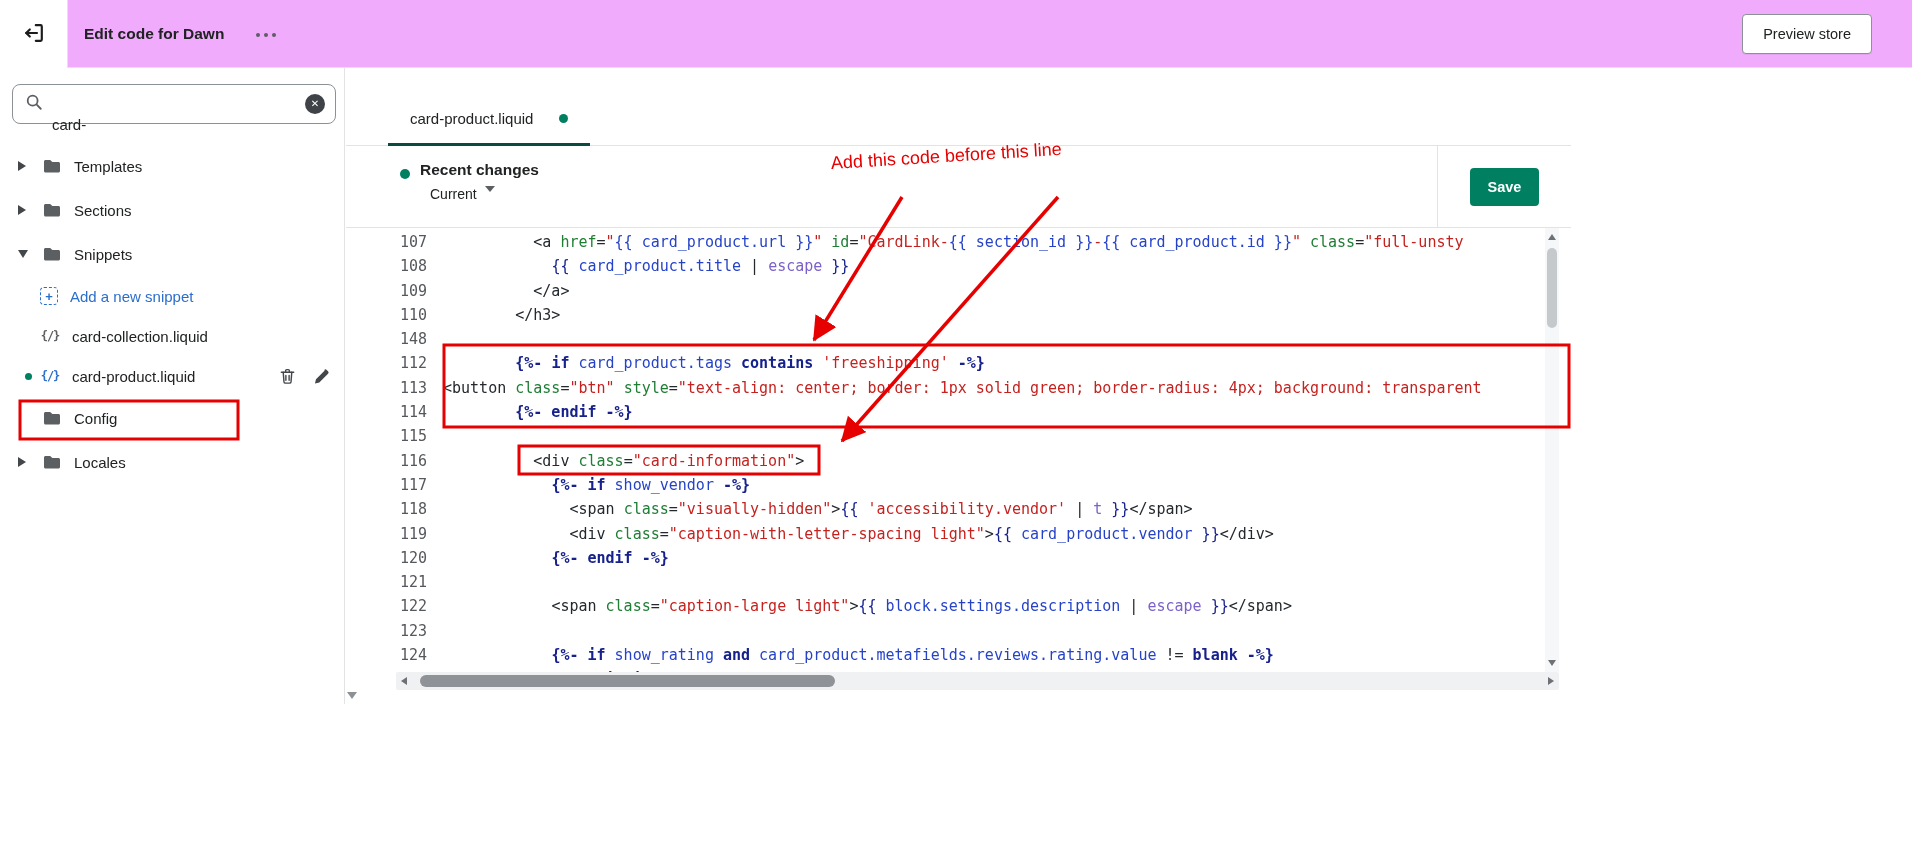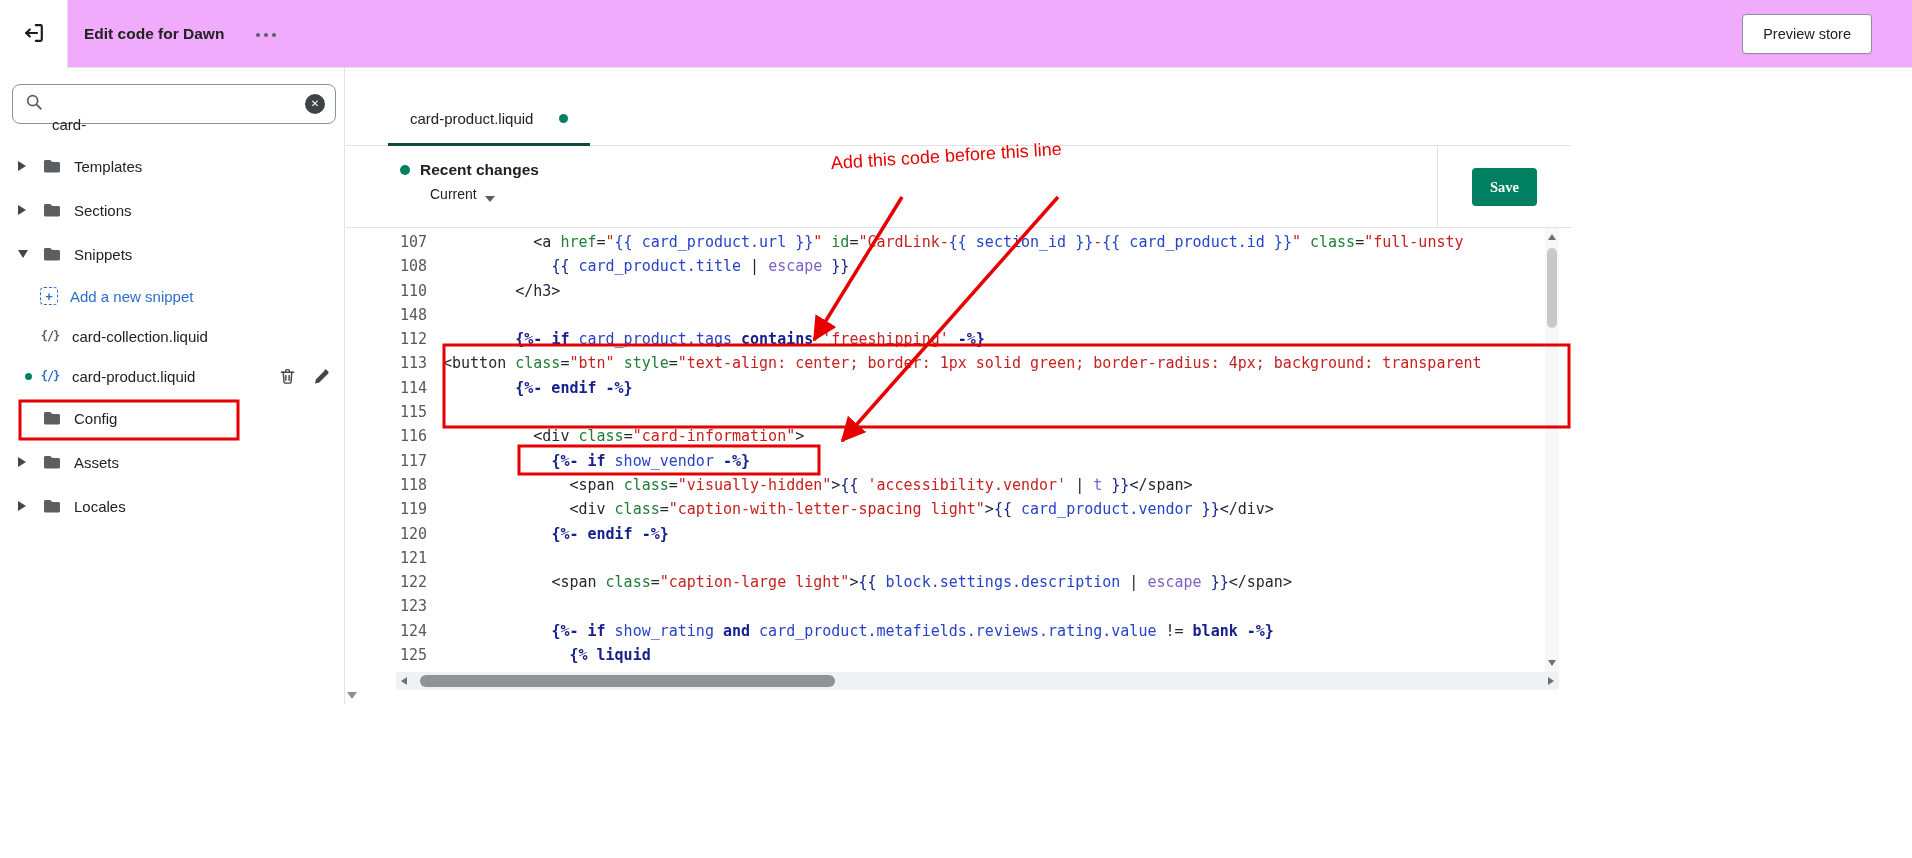--- a/index.html
+++ b/index.html
@@ -61,28 +61,28 @@
 
   
   .main{position:absolute;left:346px;top:68px;width:1225px;height:622px;background:#fff;}
   .tabbar{position:absolute;top:0;left:0;right:0;height:78px;border-bottom:1px solid var(--border);
     display:flex;align-items:flex-end;padding-left:42px;}
   .tab{position:relative;display:flex;align-items:center;gap:26px;padding:0 22px 16px 22px;margin-bottom:-1px;
     border-bottom:3px solid var(--tab-underline);font-size:15px;color:var(--text);cursor:pointer;}
   .tab-dot{width:9px;height:9px;border-radius:50%;background:var(--accent-green);}
   .toolbar{position:absolute;top:78px;left:0;right:0;height:82px;border-bottom:1px solid var(--border);}
   .rc{position:absolute;left:54px;top:15px;}
-  .rc-row1{display:flex;align-items:center;gap:10px;font-size:15.5px;font-weight:700;color:var(--text);}
+  .rc-row1{display:flex;align-items:flex-end;gap:10px;font-size:15.5px;font-weight:700;color:var(--text);}
   .rc-dot{width:10px;height:10px;border-radius:50%;background:var(--accent-green);flex:none;}
-  .rc-row2{margin:7px 0 0 30px;display:flex;align-items:flex-end;gap:8px;font-size:14px;color:var(--text);cursor:pointer;}
+  .rc-row2{margin:7px 0 0 30px;display:flex;align-items:flex-start;gap:8px;font-size:14px;color:var(--text);cursor:pointer;}
   .dd-caret{width:0;height:0;border-top:6px solid var(--text-subdued);border-left:5px solid transparent;border-right:5px solid transparent;}
   .toolbar-right{position:absolute;right:0;top:0;width:134px;height:82px;border-left:1px solid var(--border);
     display:flex;align-items:center;justify-content:center;}
   .save-btn{height:38px;padding:0 18px;background:var(--accent-green);color:#fff;border:none;border-radius:4px;
-    font-family:Liberation Serif, serif;font-size:14.5px;font-weight:600;cursor:pointer;}
+    font-family:Liberation Sans, sans-serif;font-size:14.5px;font-weight:600;cursor:pointer;}
 
   
   .code-area{position:absolute;top:160px;left:0;right:0;bottom:18px;cursor:text;}
   .code-lines{position:absolute;top:0;left:0;right:26px;bottom:0;overflow:hidden;padding-top:2px;
     font-family:"DejaVu Sans Mono",monospace;font-size:15px;line-height:24.3px;}
   .code-line{display:flex;}
   .line-no{width:81px;text-align:right;color:var(--line-number);flex:none;user-select:none;}
   .line-content{margin-left:16px;white-space:pre;color:var(--syn-plain);}
   .tk-pl{color:var(--syn-plain);}
   .tk-kw,.tk-dl{color:var(--syn-keyword);font-weight:700;}
@@ -220,29 +220,20 @@
         </span>
         <span class="tree-label">Config</span>
       </div>
       <div class="tree-row lvl0">
         <span class="caret right"></span>
         <span class="tree-icon">
           <svg width="20" height="20" viewBox="0 0 20 20">
               <path fill="#5c5f62" d="M2 5.5C2 4.7 2.7 4 3.5 4h4.1c.4 0 .8.17 1.1.46L10.4 6h6.1c.8 0 1.5.7 1.5 1.5V15c0 .8-.7 1.5-1.5 1.5h-13C2.7 16.5 2 15.8 2 15V5.5z"></path>
             </svg>
         </span>
-        <span class="tree-label">Assets</span>
-      </div>
-      <div class="tree-row lvl0">
-        <span class="caret right"></span>
-        <span class="tree-icon">
-          <svg width="20" height="20" viewBox="0 0 20 20">
-              <path fill="#5c5f62" d="M2 5.5C2 4.7 2.7 4 3.5 4h4.1c.4 0 .8.17 1.1.46L10.4 6h6.1c.8 0 1.5.7 1.5 1.5V15c0 .8-.7 1.5-1.5 1.5h-13C2.7 16.5 2 15.8 2 15V5.5z"></path>
-            </svg>
-        </span>
         <span class="tree-label">Locales</span>
       </div>
     </nav>
   </aside>
 
   <div class="sb-arrow up"></div>
   <div class="sb-arrow down"></div>
 
   <main class="main">
     <div class="tabbar">
@@ -270,20 +261,24 @@
 
     <div class="code-area">
       <div class="code-lines">
           <div class="code-line">
             <span class="line-no">107</span>
             <span class="line-content"><span class="tk-pl">          </span><span class="tk-pl">&lt;a </span><span class="tk-at">href</span><span class="tk-pl">=</span><span class="tk-st">"</span><span class="tk-va">{{ card_product.url }}</span><span class="tk-st">"</span><span class="tk-pl"> </span><span class="tk-at">id</span><span class="tk-pl">=</span><span class="tk-st">"CardLink-</span><span class="tk-va">{{ section_id }}</span><span class="tk-st">-</span><span class="tk-va">{{ card_product.id }}</span><span class="tk-st">"</span><span class="tk-pl"> </span><span class="tk-at">class</span><span class="tk-pl">=</span><span class="tk-st">"full-unsty</span></span>
           </div>
           <div class="code-line">
             <span class="line-no">108</span>
             <span class="line-content"><span class="tk-pl">            </span><span class="tk-dl">{{ </span><span class="tk-va">card_product.title</span><span class="tk-pl"> | </span><span class="tk-fi">escape</span><span class="tk-dl"> }}</span></span>
+          </div>
+          <div class="code-line">
+            <span class="line-no">109</span>
+            <span class="line-content"><span class="tk-pl">          &lt;/a&gt;</span></span>
           </div>
           <div class="code-line">
             <span class="line-no">110</span>
             <span class="line-content"><span class="tk-pl">        &lt;/h3&gt;</span></span>
           </div>
           <div class="code-line">
             <span class="line-no">148</span>
             <span class="line-content"></span>
           </div>
           <div class="code-line">

